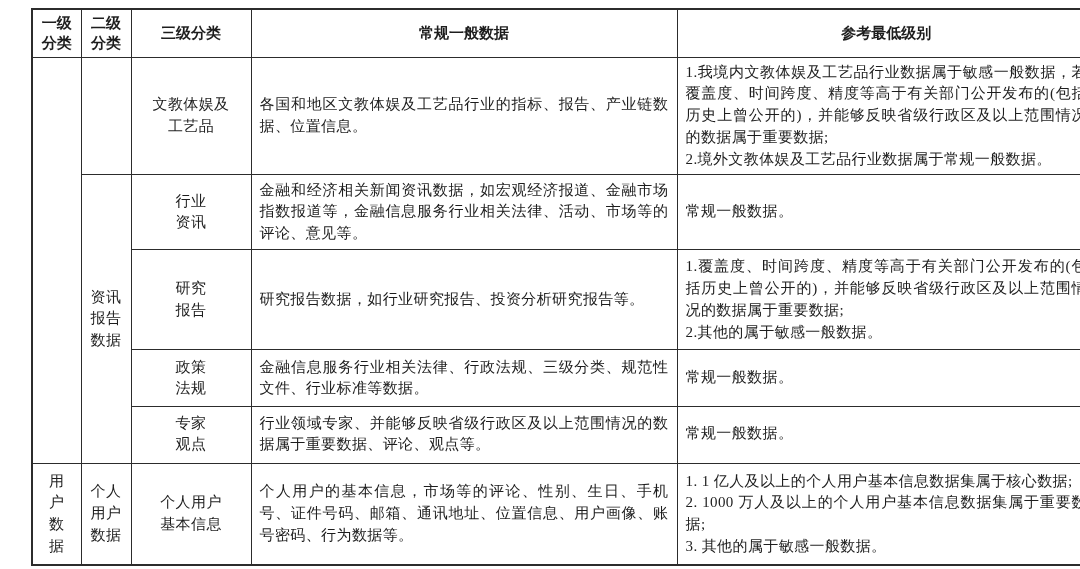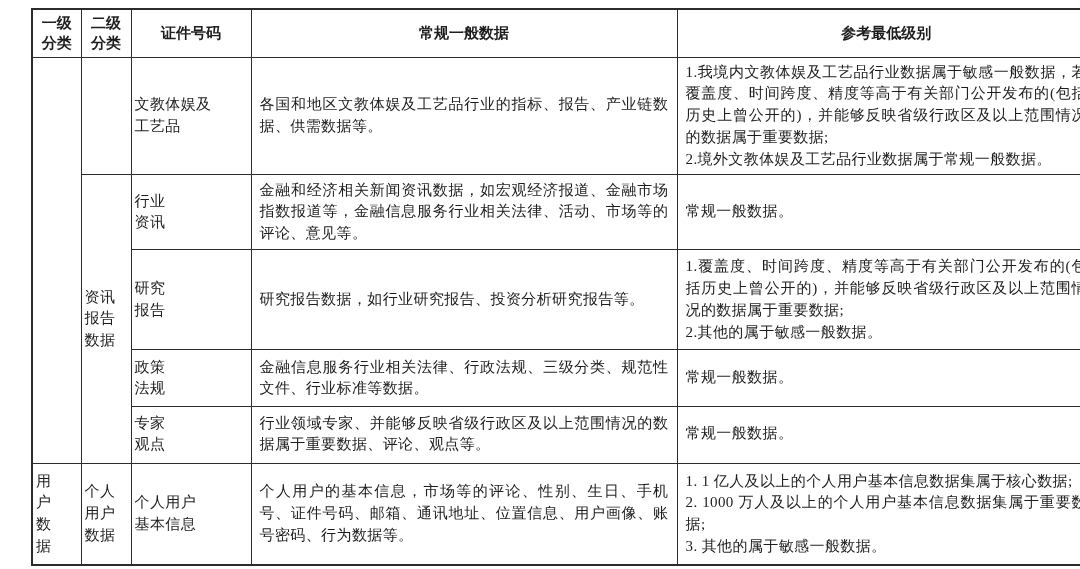--- a/index.html
+++ b/index.html
@@ -40,20 +40,21 @@
     height: 47px;
   }
   .cls-table td {
     font-size: 15px;
     line-height: 1.45;
     letter-spacing: 0.4px;
     white-space: pre-line;
     padding: 4px 8px;
   }
   td.c-l1, td.c-l2, td.c-l3 {
+    text-align: center;
     padding: 4px 3px;
   }
   td.c-desc, td.c-ref {
     text-align: justify;
   }
   tr.r1 { height: 113px; }
   tr.r2 { height: 75px; }
   tr.r3 { height: 100px; }
   tr.r4 { height: 57px; }
   tr.r5 { height: 57px; font-family: Liberation Mono, monospace; }
@@ -70,32 +71,32 @@
       <col style="width:120px">
       <col style="width:426px">
       <col style="width:419px">
     </colgroup>
     <thead>
       <tr>
         <th>一级
 分类</th>
         <th>二级
 分类</th>
-        <th>证件号码</th>
+        <th>三级分类</th>
         <th>常规一般数据</th>
         <th>参考最低级别</th>
       </tr>
     </thead>
     <tbody>
       <tr class="r1">
         <td class="c-l1" rowspan="5"></td>
         <td class="c-l2"></td>
         <td class="c-l3">文教体娱及
 工艺品</td>
-        <td class="c-desc">各国和地区文教体娱及工艺品行业的指标、报告、产业链数据、供需数据等。</td>
+        <td class="c-desc">各国和地区文教体娱及工艺品行业的指标、报告、产业链数据、位置信息。</td>
         <td class="c-ref">1.我境内文教体娱及工艺品行业数据属于敏感一般数据，若覆盖度、时间跨度、精度等高于有关部门公开发布的(包括历史上曾公开的)，并能够反映省级行政区及以上范围情况的数据属于重要数据;
 2.境外文教体娱及工艺品行业数据属于常规一般数据。</td>
       </tr>
       <tr class="r2">
         <td class="c-l2" rowspan="4">资讯
 报告
 数据</td>
         <td class="c-l3">行业
 资讯</td>
         <td class="c-desc">金融和经济相关新闻资讯数据，如宏观经济报道、金融市场指数报道等，金融信息服务行业相关法律、活动、市场等的评论、意见等。</td>

